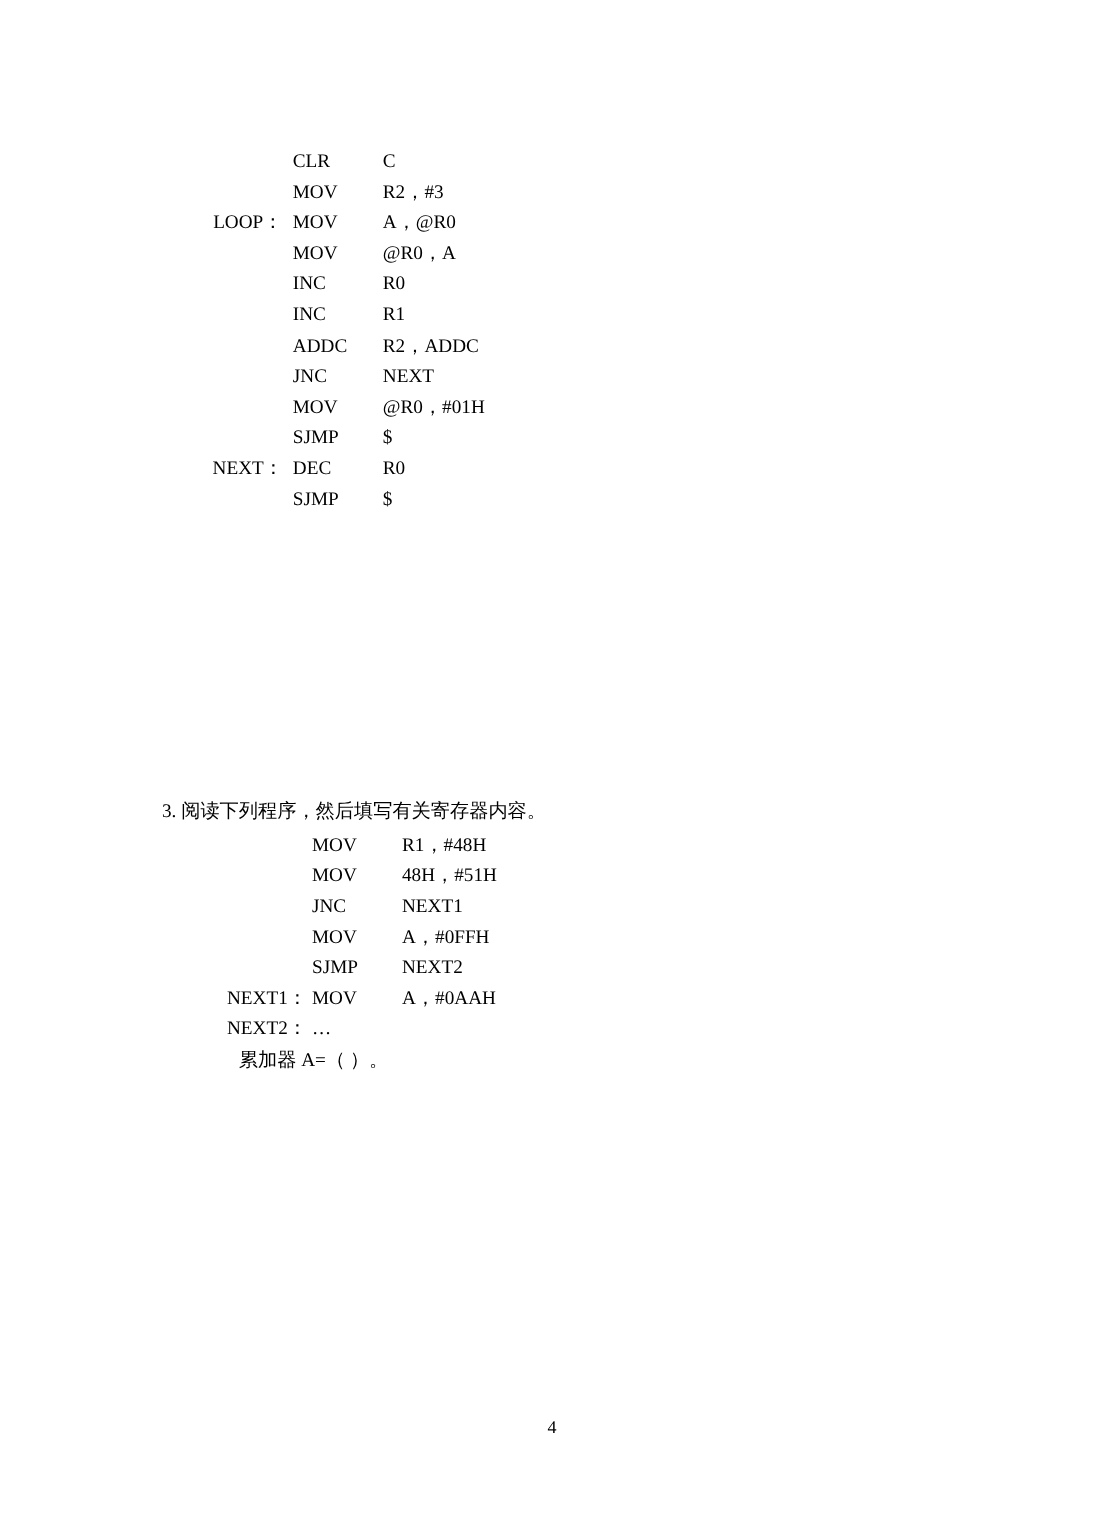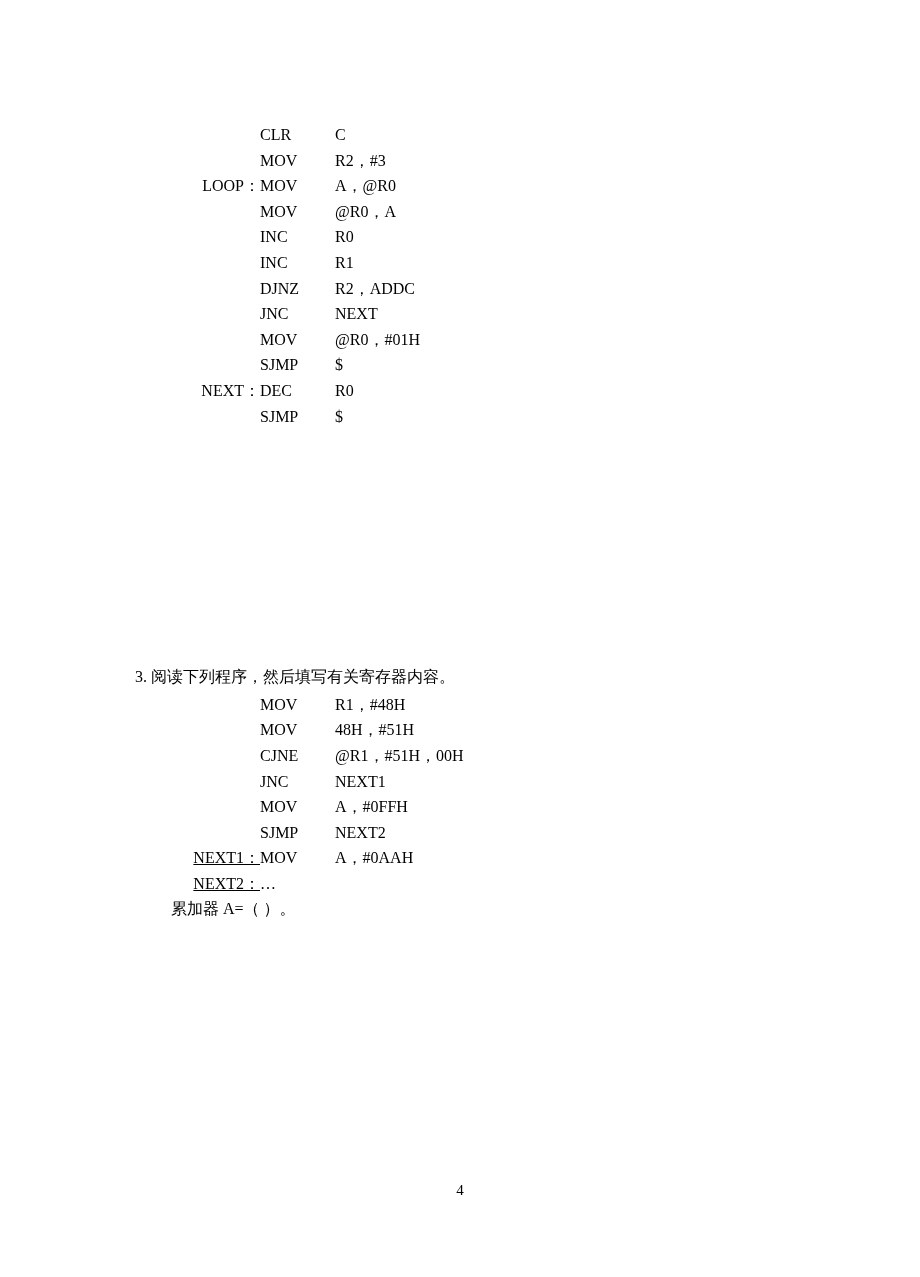--- a/index.html
+++ b/index.html
@@ -19,53 +19,52 @@
       padding: 120px 115px 0 135px;
     }
     .question {
       margin-bottom: 40px;
     }
     .question-intro {
       margin-bottom: 2px;
     }
     .code-block {
       margin-top: 2px;
-      margin-left: 50px;
+      margin-left: 34px;
     }
     .code-line {
       display: flex;
       white-space: pre;
       font-family: "Times New Roman", serif;
     }
     .label-col {
       display: inline-block;
       width: 75px;
-      text-align: right;
+      text-align: center;
     }
     .mnemonic-col {
       display: inline-block;
       width: 75px;
       text-align: left;
     }
     .operand-col {
       display: inline-block;
       text-align: left;
     }
     .q3 {
       margin-top: 235px;
     }
     .q3 .label-col {
       width: 75px;
-      text-decoration: underline;
     }
     .q3 .code-block {
       margin-left: 50px;
     }
     .q3-answer {
-      margin-left: 36px;
+      margin-left: 64px;
     }
     .page-number {
       position: absolute;
       bottom: 75px;
       left: 0;
       width: 100%;
       text-align: center;
       font-size: 15px;
     }
   </style>
@@ -73,35 +72,34 @@
 <body>
 
 <div class="question">
   <div class="code-block">
     <div class="code-line"><span class="label-col"></span><span class="mnemonic-col">CLR</span><span class="operand-col">C</span></div>
     <div class="code-line"><span class="label-col"></span><span class="mnemonic-col">MOV</span><span class="operand-col">R2，#3</span></div>
     <div class="code-line"><span class="label-col">LOOP：</span><span class="mnemonic-col">MOV</span><span class="operand-col">A，@R0</span></div>
     <div class="code-line"><span class="label-col"></span><span class="mnemonic-col">MOV</span><span class="operand-col">@R0，A</span></div>
     <div class="code-line"><span class="label-col"></span><span class="mnemonic-col">INC</span><span class="operand-col">R0</span></div>
     <div class="code-line"><span class="label-col"></span><span class="mnemonic-col">INC</span><span class="operand-col">R1</span></div>
-    <div class="code-line"><span class="label-col"></span><span class="mnemonic-col">DJNZ</span><span class="operand-col">R2，ADDC</span></div>
+    <div class="code-line"><span class="label-col"></span><span class="mnemonic-col">ADDC</span><span class="operand-col">R2，ADDC</span></div>
     <div class="code-line"><span class="label-col"></span><span class="mnemonic-col">JNC</span><span class="operand-col">NEXT</span></div>
     <div class="code-line"><span class="label-col"></span><span class="mnemonic-col">MOV</span><span class="operand-col">@R0，#01H</span></div>
     <div class="code-line"><span class="label-col"></span><span class="mnemonic-col">SJMP</span><span class="operand-col">$</span></div>
     <div class="code-line"><span class="label-col">NEXT：</span><span class="mnemonic-col">DEC</span><span class="operand-col">R0</span></div>
     <div class="code-line"><span class="label-col"></span><span class="mnemonic-col">SJMP</span><span class="operand-col">$</span></div>
   </div>
 </div>
 
 <div class="question q3">
   <div class="question-intro">3. 阅读下列程序，然后填写有关寄存器内容。</div>
   <div class="code-block">
     <div class="code-line"><span class="label-col"></span><span class="mnemonic-col">MOV</span><span class="operand-col">R1，#48H</span></div>
     <div class="code-line"><span class="label-col"></span><span class="mnemonic-col">MOV</span><span class="operand-col">48H，#51H</span></div>
-    <div class="code-line"><span class="label-col"></span><span class="mnemonic-col">CJNE</span><span class="operand-col">@R1，#51H，00H</span></div>
     <div class="code-line"><span class="label-col"></span><span class="mnemonic-col">JNC</span><span class="operand-col">NEXT1</span></div>
     <div class="code-line"><span class="label-col"></span><span class="mnemonic-col">MOV</span><span class="operand-col">A，#0FFH</span></div>
     <div class="code-line"><span class="label-col"></span><span class="mnemonic-col">SJMP</span><span class="operand-col">NEXT2</span></div>
     <div class="code-line"><span class="label-col">NEXT1：</span><span class="mnemonic-col">MOV</span><span class="operand-col">A，#0AAH</span></div>
     <div class="code-line"><span class="label-col">NEXT2：</span><span class="mnemonic-col">…</span><span class="operand-col"></span></div>
   </div>
   <div class="q3-answer">累加器 A=（               ）。</div>
 </div>
 
 <div class="page-number">4</div>

